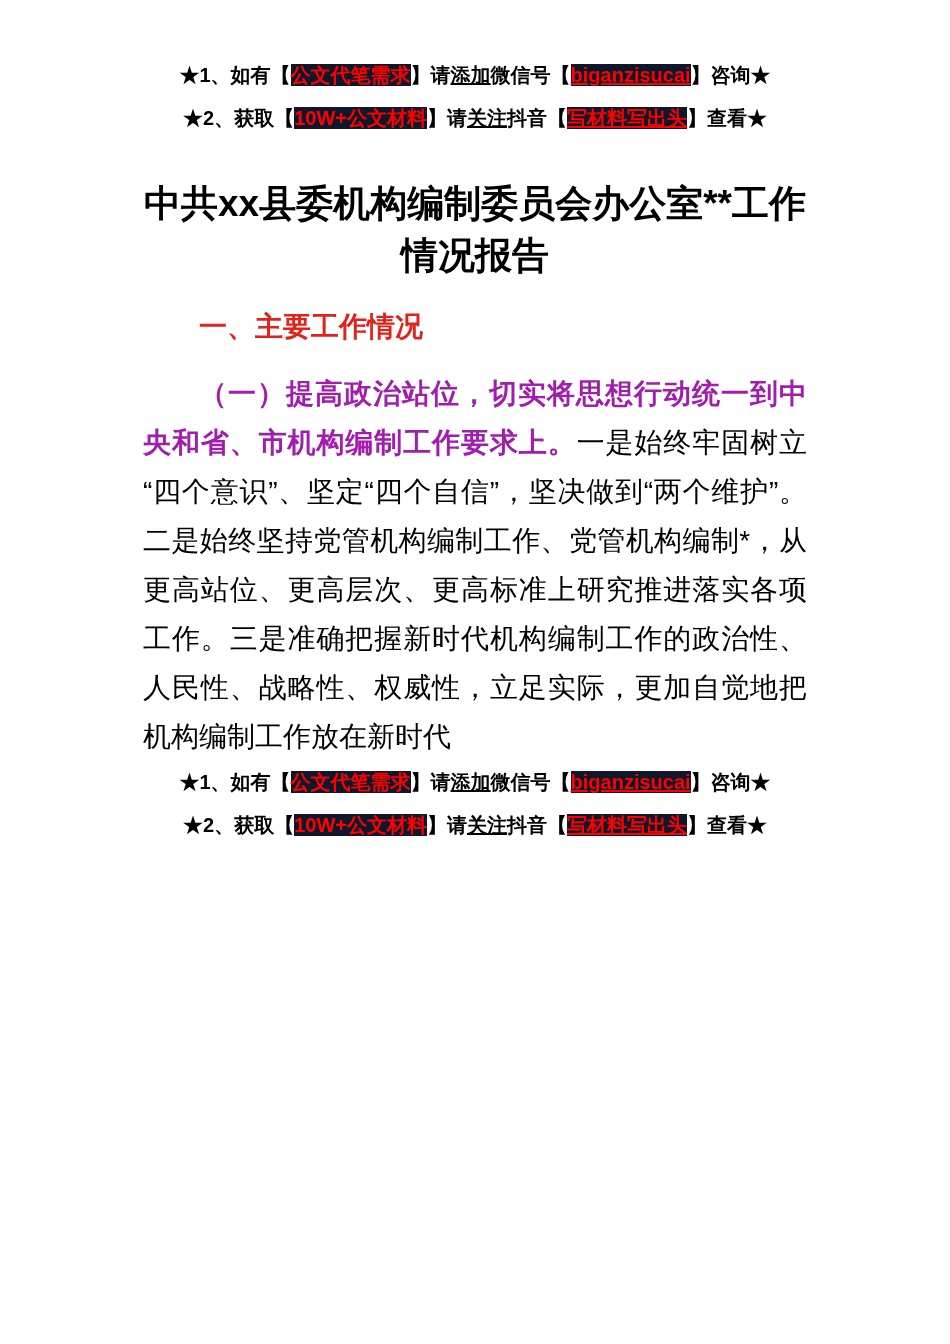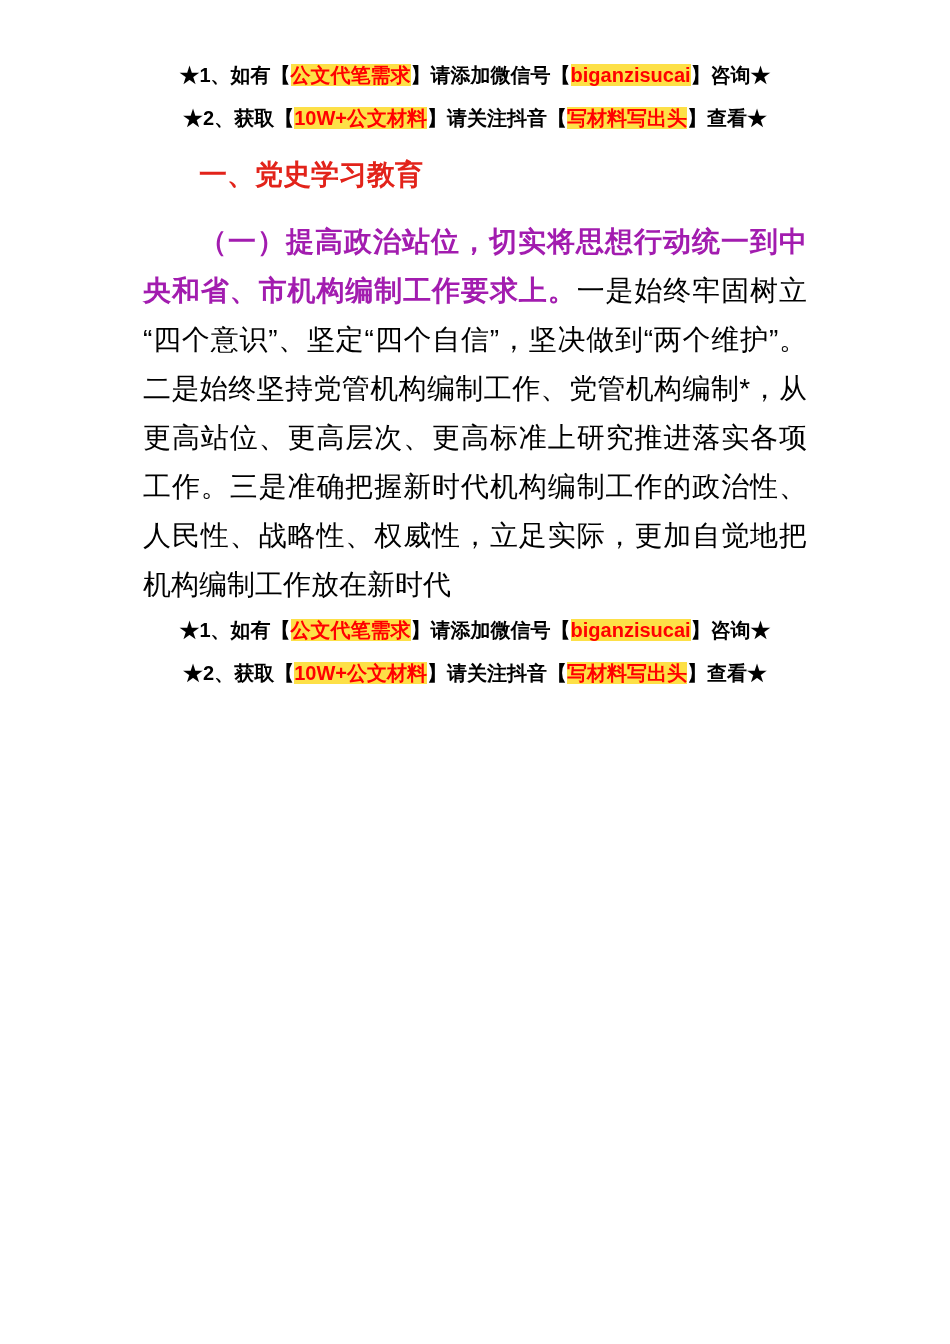--- a/index.html
+++ b/index.html
@@ -13,22 +13,22 @@
   }
   .page {
     box-sizing: border-box;
     width: 950px;
     height: 1344px;
     padding: 64px 143px 0 143px;
   }
   
   .promo { text-align: center; font-weight: bold; font-size: 20px; }
   .promo p { margin: 0 0 20px 0; line-height: 23px; white-space: nowrap; }
-  .hl { background: #fde047; color: #ff0000; }
-  .u  { }
+  .hl { background: #0f172a; color: #ff0000; }
+  .u  { text-decoration: underline; }
   
   .doc-title {
     margin: 48px 0 0 0;
     font-size: 37px;
     font-weight: bold;
     text-align: center;
     line-height: 52px;
   }
   
   .para {
@@ -53,23 +53,27 @@
 </head>
 <body>
 
 <div class="page">
 
   <div class="promo">
     <p><span>★1、如有【</span><span class="hl">公文代笔需求</span><span>】请</span><span class="u">添加</span><span>微信号【</span><span class="hl u">biganzisucai</span><span>】咨询★</span></p>
     <p><span>★2、获取【</span><span class="hl">10W+公文材料</span><span>】请</span><span class="u">关注</span><span>抖音【</span><span class="hl u">写材料写出头</span><span>】查看★</span></p>
   </div>
 
+  <h1 class="doc-title">
+    <div>中共xx县委机构编制委员会办公室**工作</div>
+    <div>情况报告</div>
+  </h1>
 
 
-  <p class="section-heading">一、党史学习教育</p>
+  <p class="section-heading">一、主要工作情况</p>
 
   <p class="para sub-para"><span class="sub-lead">（一）提高政治站位，切实将思想行动统一到中央和省、市机构编制工作要求上。</span><span>一是始终牢固树立“四个意识”、坚定“四个自信”，坚决做到“两个维护”。二是始终坚持党管机构编制工作、党管机构编制*，从更高站位、更高层次、更高标准上研究推进落实各项工作。三是准确把握新时代机构编制工作的政治性、人民性、战略性、权威性，立足实际，更加自觉地把机构编制工作放在新时代</span></p>
 
   <div class="promo promo-footer">
     <p><span>★1、如有【</span><span class="hl">公文代笔需求</span><span>】请</span><span class="u">添加</span><span>微信号【</span><span class="hl u">biganzisucai</span><span>】咨询★</span></p>
     <p><span>★2、获取【</span><span class="hl">10W+公文材料</span><span>】请</span><span class="u">关注</span><span>抖音【</span><span class="hl u">写材料写出头</span><span>】查看★</span></p>
   </div>
 
 </div>
 

